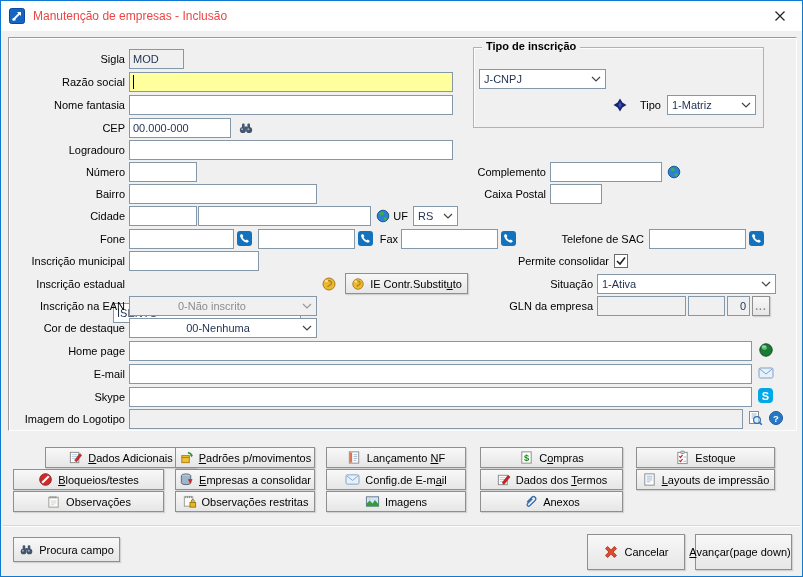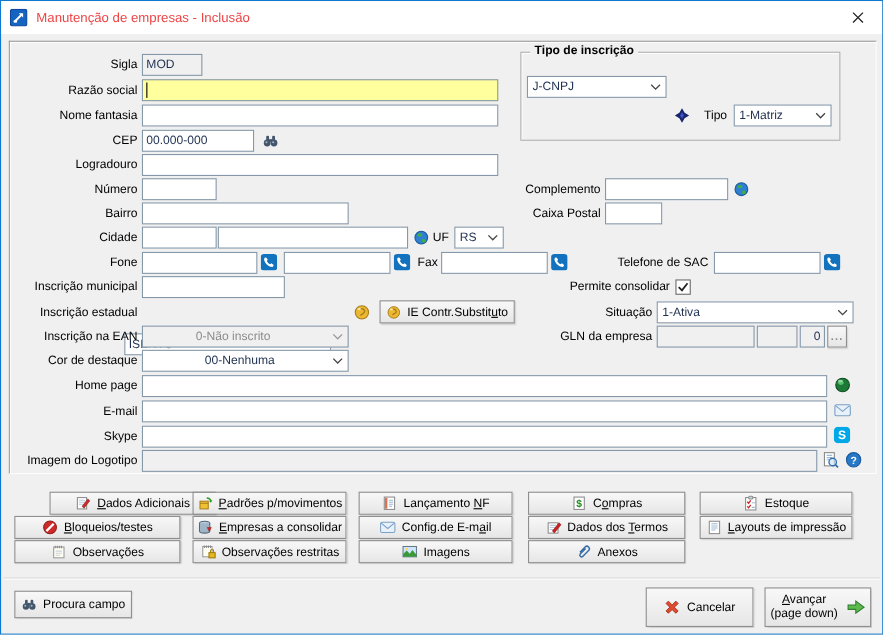--- a/index.html
+++ b/index.html
@@ -30,21 +30,21 @@
   .btn{position:absolute;box-sizing:border-box;border:1px solid #8f8f8f;background:linear-gradient(#f8f8f8,#e6e6e6);
        display:flex;align-items:center;justify-content:center;gap:5px;font-size:11px;color:#000;
        box-shadow:1px 1px 1px rgba(0,0,0,0.12);white-space:nowrap;cursor:default;}
   .btn.small{height:21px;}
   .btn .lab{white-space:nowrap;}
   .more-btn{color:#8a8a8a;font-weight:bold;letter-spacing:1px;}
   .hr{position:absolute;left:2px;top:524px;width:797px;border-top:1px solid #d8d8d8;border-bottom:1px solid #fbfbfb;}
   .caret{position:absolute;width:1px;height:14px;background:#000;}
   u{text-decoration:underline;}
   svg{display:block;}
-  .advance-text{display:flex;flex-direction:column;align-items:center;line-height:13px;}
+  .advance-text{display:flex;align-items:center;line-height:13px;}
 </style>
 </head>
 <body>
 
 <div id="win">
 
   <div class="titlebar">
     <span class="title-icon">
       <svg width="16" height="16" viewBox="0 0 16 16">
           <rect x="0.5" y="0.5" width="15" height="15" rx="2" fill="#1565c0" stroke="#0d47a1"></rect>

